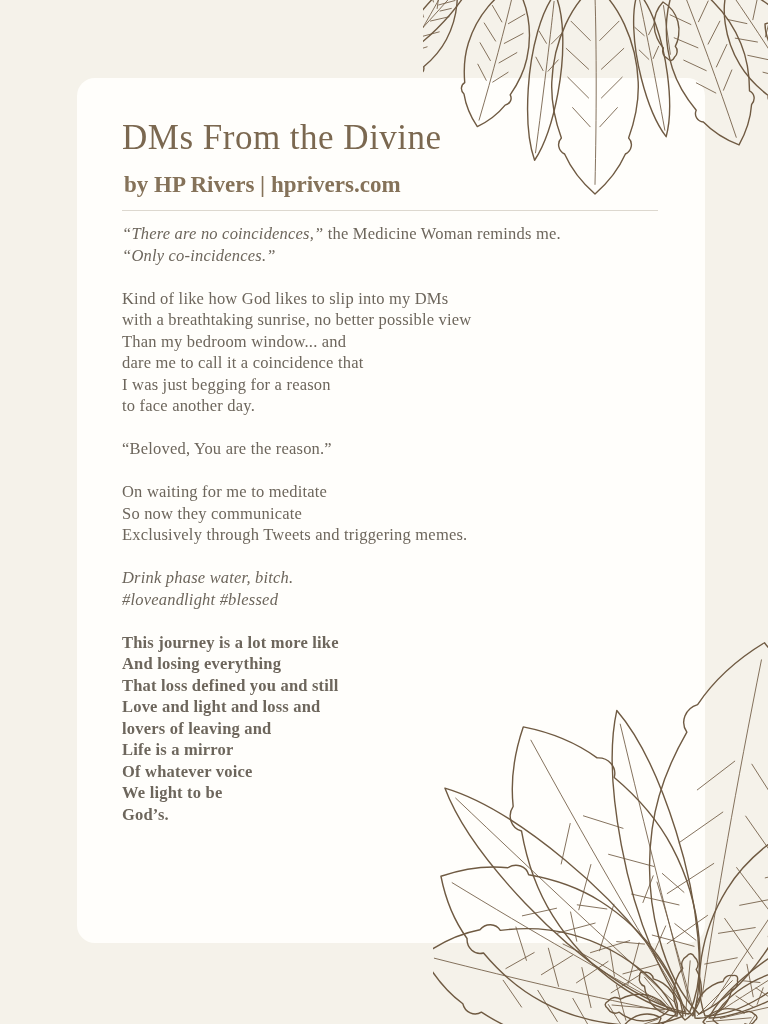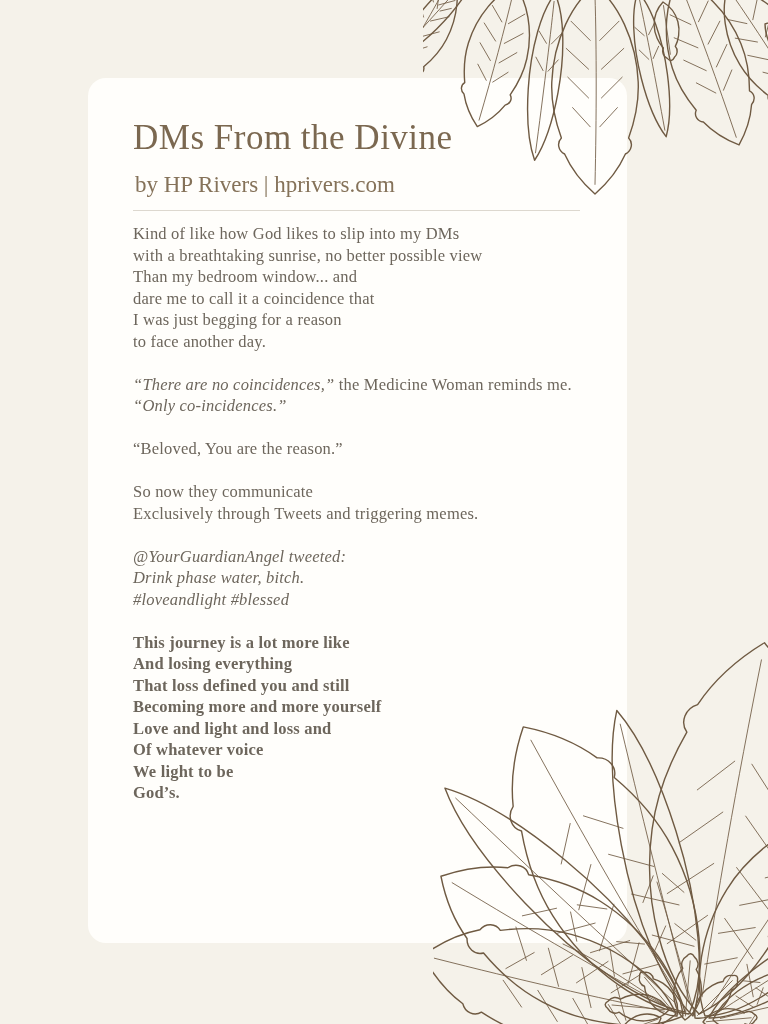--- a/index.html
+++ b/index.html
@@ -13,30 +13,30 @@
   }
   *{box-sizing:border-box;margin:0;padding:0;}
   html,body{width:768px;height:1024px;}
   body{
     font-family:"Liberation Serif","DejaVu Serif",serif;
     background:var(--bg);
     overflow:hidden;
   }
   .page{position:relative;width:768px;height:1024px;overflow:hidden;}
   .card{
-    position:absolute;left:77px;top:78px;width:539px;height:865px;
-    background:var(--card);border-radius:18px;z-index:1;margin-left:11px;
+    position:absolute;left:77px;top:78px;width:628px;height:865px;
+    background:var(--card);border-radius:18px;z-index:1;
   }
   .card-inner{padding:40px 47px 0 45px;}
   .title{
     font-size:35px;font-weight:normal;color:var(--accent);
     letter-spacing:0.5px;line-height:1.12;
   }
   .byline{
-    font-size:23px;font-weight:normal;color:var(--accent-light);
+    font-size:23px;font-weight:bold;color:var(--accent-light);
     margin:15px 0 0 2px;line-height:1.1;
   }
   .divider{
     border:none;border-top:1px solid var(--divider);
     margin:13px 0 0 0;width:100%;
   }
   .poem{margin-top:12px;font-size:16.5px;color:var(--text);}
   .poem-line{line-height:21.5px;letter-spacing:0.2px;white-space:nowrap;}
   .stanza{margin-bottom:21.5px;}
   .stanza:last-child{margin-bottom:0;font-weight:bold;}
@@ -87,49 +87,50 @@
     <use href="#leafsmall" transform="translate(240 2) rotate(-8) scale(1.2)"></use>
   </svg>
 
   <div class="card">
     <div class="card-inner">
       <h1 class="title">DMs From the Divine</h1>
       <h2 class="byline">by HP Rivers | hprivers.com</h2>
       <hr class="divider">
       <div class="poem">
           <div class="stanza">
+            <div class="poem-line"><span class="it">“There are no coincidences,”</span><span> the Medicine Woman reminds me.</span></div>
+            <div class="poem-line"><span class="it">“Only co-incidences.”</span></div>
+          </div>
+          <div class="stanza">
             <div class="poem-line"><span>Kind of like how God likes to slip into my DMs</span></div>
             <div class="poem-line"><span>with a breathtaking sunrise, no better possible view</span></div>
             <div class="poem-line"><span>Than my bedroom window... and</span></div>
             <div class="poem-line"><span>dare me to call it a coincidence that</span></div>
             <div class="poem-line"><span>I was just begging for a reason</span></div>
             <div class="poem-line"><span>to face another day.</span></div>
           </div>
           <div class="stanza">
-            <div class="poem-line"><span class="it">“There are no coincidences,”</span><span> the Medicine Woman reminds me.</span></div>
-            <div class="poem-line"><span class="it">“Only co-incidences.”</span></div>
-          </div>
-          <div class="stanza">
             <div class="poem-line"><span>“Beloved, You are the reason.”</span></div>
           </div>
           <div class="stanza">
+            <div class="poem-line"><span>On waiting for me to meditate</span></div>
             <div class="poem-line"><span>So now they communicate</span></div>
             <div class="poem-line"><span>Exclusively through Tweets and triggering memes.</span></div>
           </div>
           <div class="stanza">
-            <div class="poem-line"><span class="it">@YourGuardianAngel tweeted:</span></div>
             <div class="poem-line"><span class="it">Drink phase water, bitch.</span></div>
             <div class="poem-line"><span class="it">#loveandlight #blessed</span></div>
           </div>
           <div class="stanza">
             <div class="poem-line"><span>This journey is a lot more like</span></div>
             <div class="poem-line"><span>And losing everything</span></div>
             <div class="poem-line"><span>That loss defined you and still</span></div>
-            <div class="poem-line"><span>Becoming more and more yourself</span></div>
             <div class="poem-line"><span>Love and light and loss and</span></div>
+            <div class="poem-line"><span>lovers of leaving and</span></div>
+            <div class="poem-line"><span>Life is a mirror</span></div>
             <div class="poem-line"><span>Of whatever voice</span></div>
             <div class="poem-line"><span>We light to be</span></div>
             <div class="poem-line"><span>God’s.</span></div>
           </div>
         </div>
     </div>
   </div>
 
   <svg class="deco deco-bottom" width="335" height="412" viewBox="0 0 335 412" aria-hidden="true">
     <use href="#leaf" transform="translate(243 402) rotate(103) scale(2.0)"></use>

